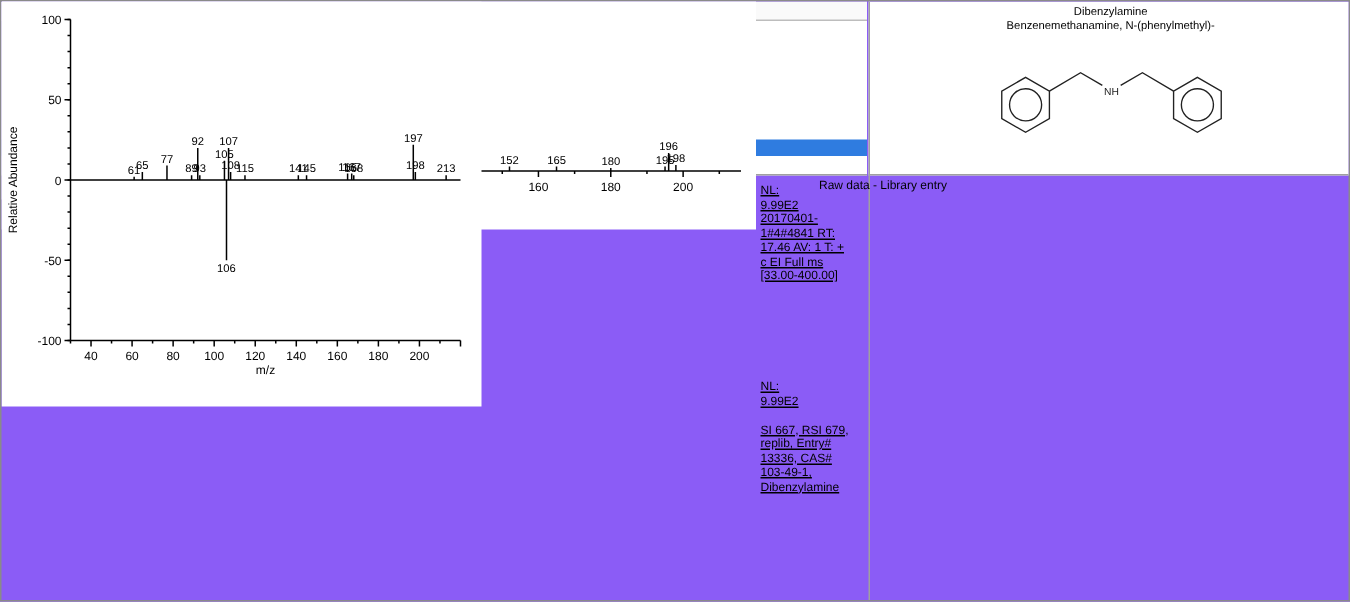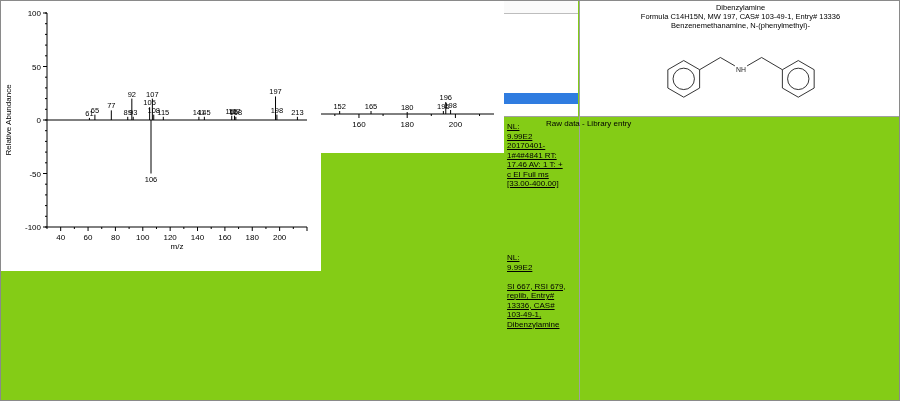--- a/index.html
+++ b/index.html
@@ -1,18 +1,18 @@
 <!DOCTYPE html>
 <html><head>
 <meta charset="utf-8">
 <style>
   * { margin:0; padding:0; box-sizing:border-box; }
   body { background:#e8e8e8; font-family:"Liberation Sans",sans-serif; }
   .screen{
-    position:relative; width:900px; height:401px; background:#84cc16;
+    position:relative; width:900px; height:401px; background:#8b5cf6;
     border:1px solid #8a8a8a; overflow:hidden;
   }
   
   .hit-table{
     position:absolute; left:0; top:0; width:577px; height:116px;
     font-family:"DejaVu Sans Mono","Liberation Mono",monospace; font-size:9px; color:#000;
     border-bottom:1px solid #a0a0a0; background:#fff; overflow:hidden;
   }
   .thead,.trow{ display:grid; grid-template-columns:28px 30px 34px 40px 204px 1fr; white-space:nowrap; }
   .thead{ height:13px; line-height:13px; border-bottom:1px solid #bdbdbd; background:#fafafa; font-family:"Liberation Sans",sans-serif; font-size:9.5px; }
@@ -132,21 +132,20 @@
           <div class="tcell col-rsi">732</div>
           <div class="tcell col-prob">4.53</div>
           <div class="tcell col-name">Dibenzylamine</div>
           <div class="tcell col-library">replib</div>
         </div>
       </div>
   </div>
 
   <div class="structure-panel">
     <div class="line">Dibenzylamine</div>
-    <div class="line">Formula C14H15N, MW 197, CAS# 103-49-1, Entry# 13336</div>
     <div class="line">Benzenemethanamine, N-(phenylmethyl)-</div>
     <svg width="250" height="84" viewBox="0 0 254 110">
       <g stroke="#222" stroke-width="1.2" fill="none">
         <polygon points="52,40 72.8,52 72.8,76 52,88 31.2,76 31.2,52"></polygon>
         <circle cx="52" cy="64" r="14"></circle>
         <polygon points="202,40 222.8,52 222.8,76 202,88 181.2,76 181.2,52"></polygon>
         <circle cx="202" cy="64" r="14"></circle>
         <polyline points="72.8,52 100,36 119,47"></polyline>
         <polyline points="135,47 154,36 181.2,52"></polyline>
       </g>

